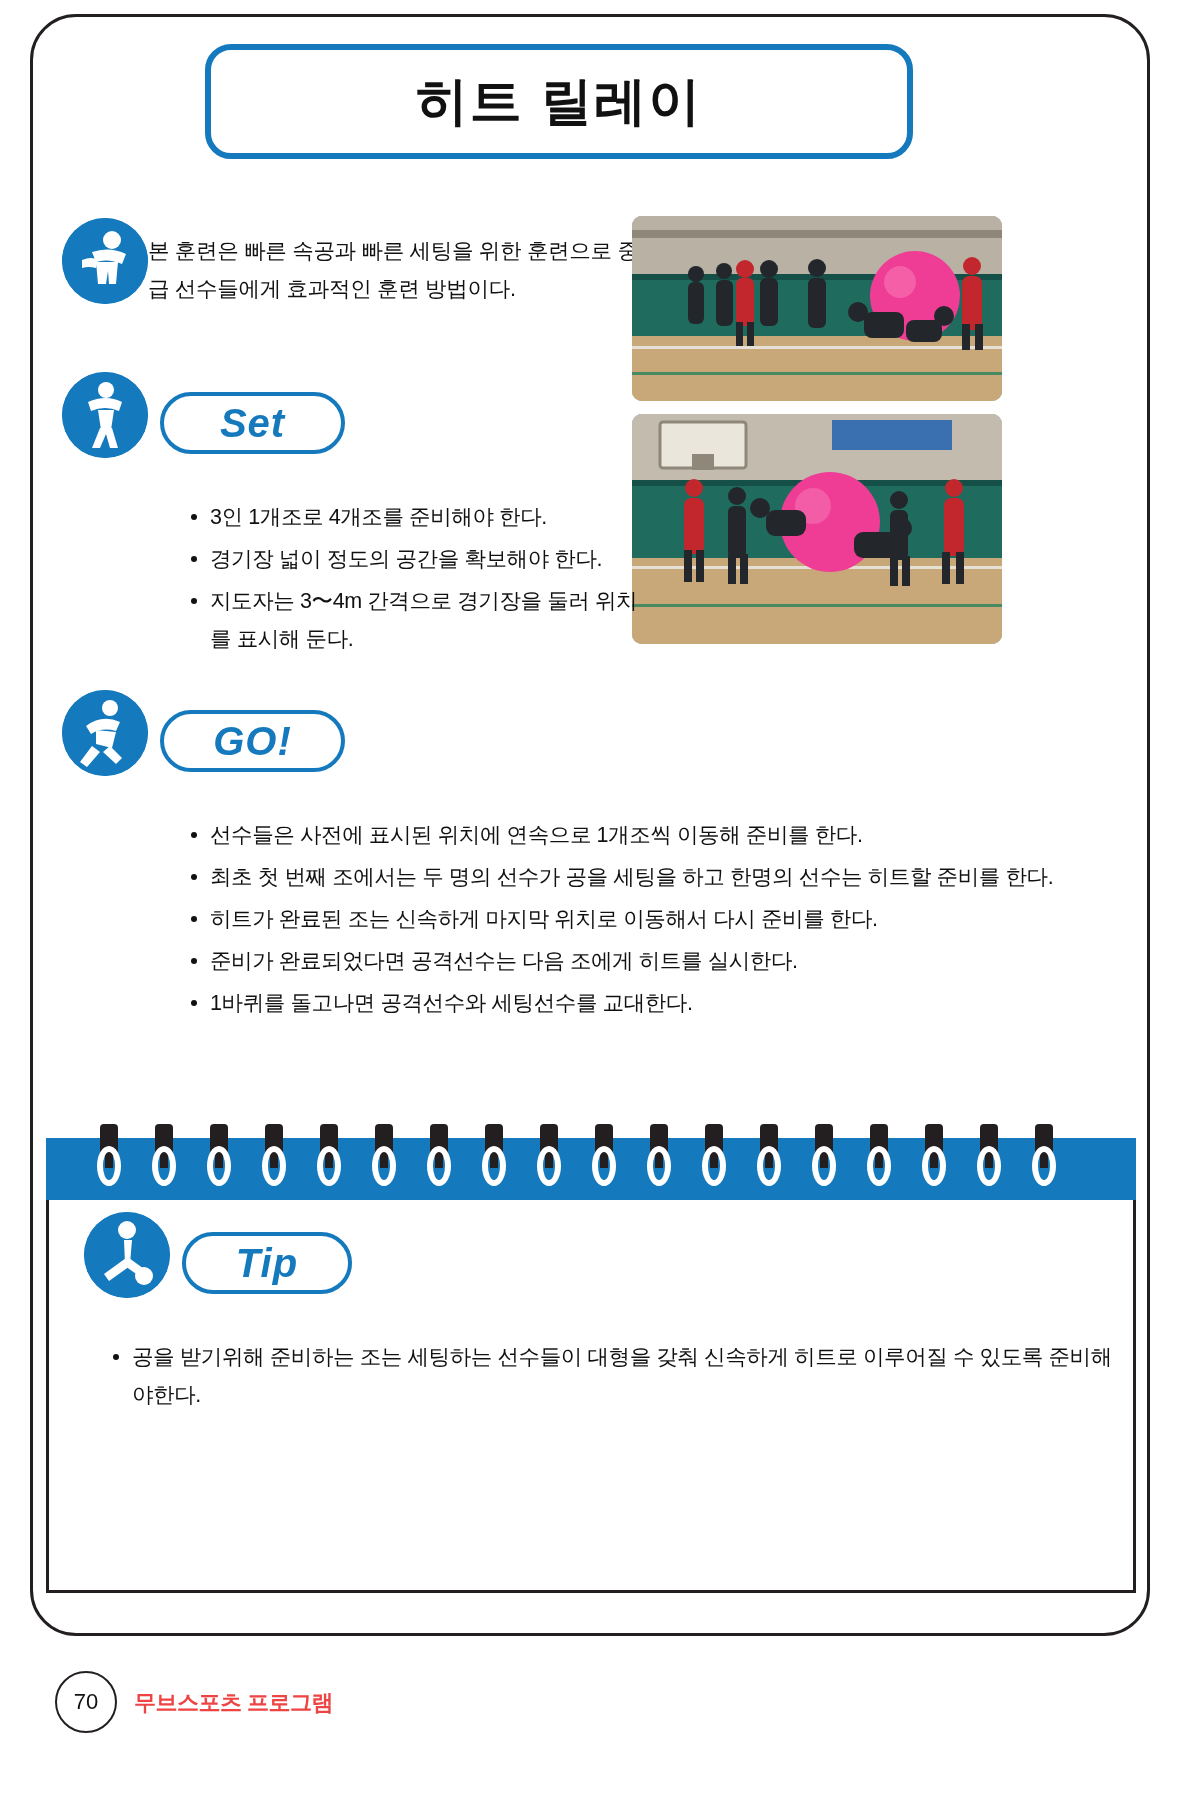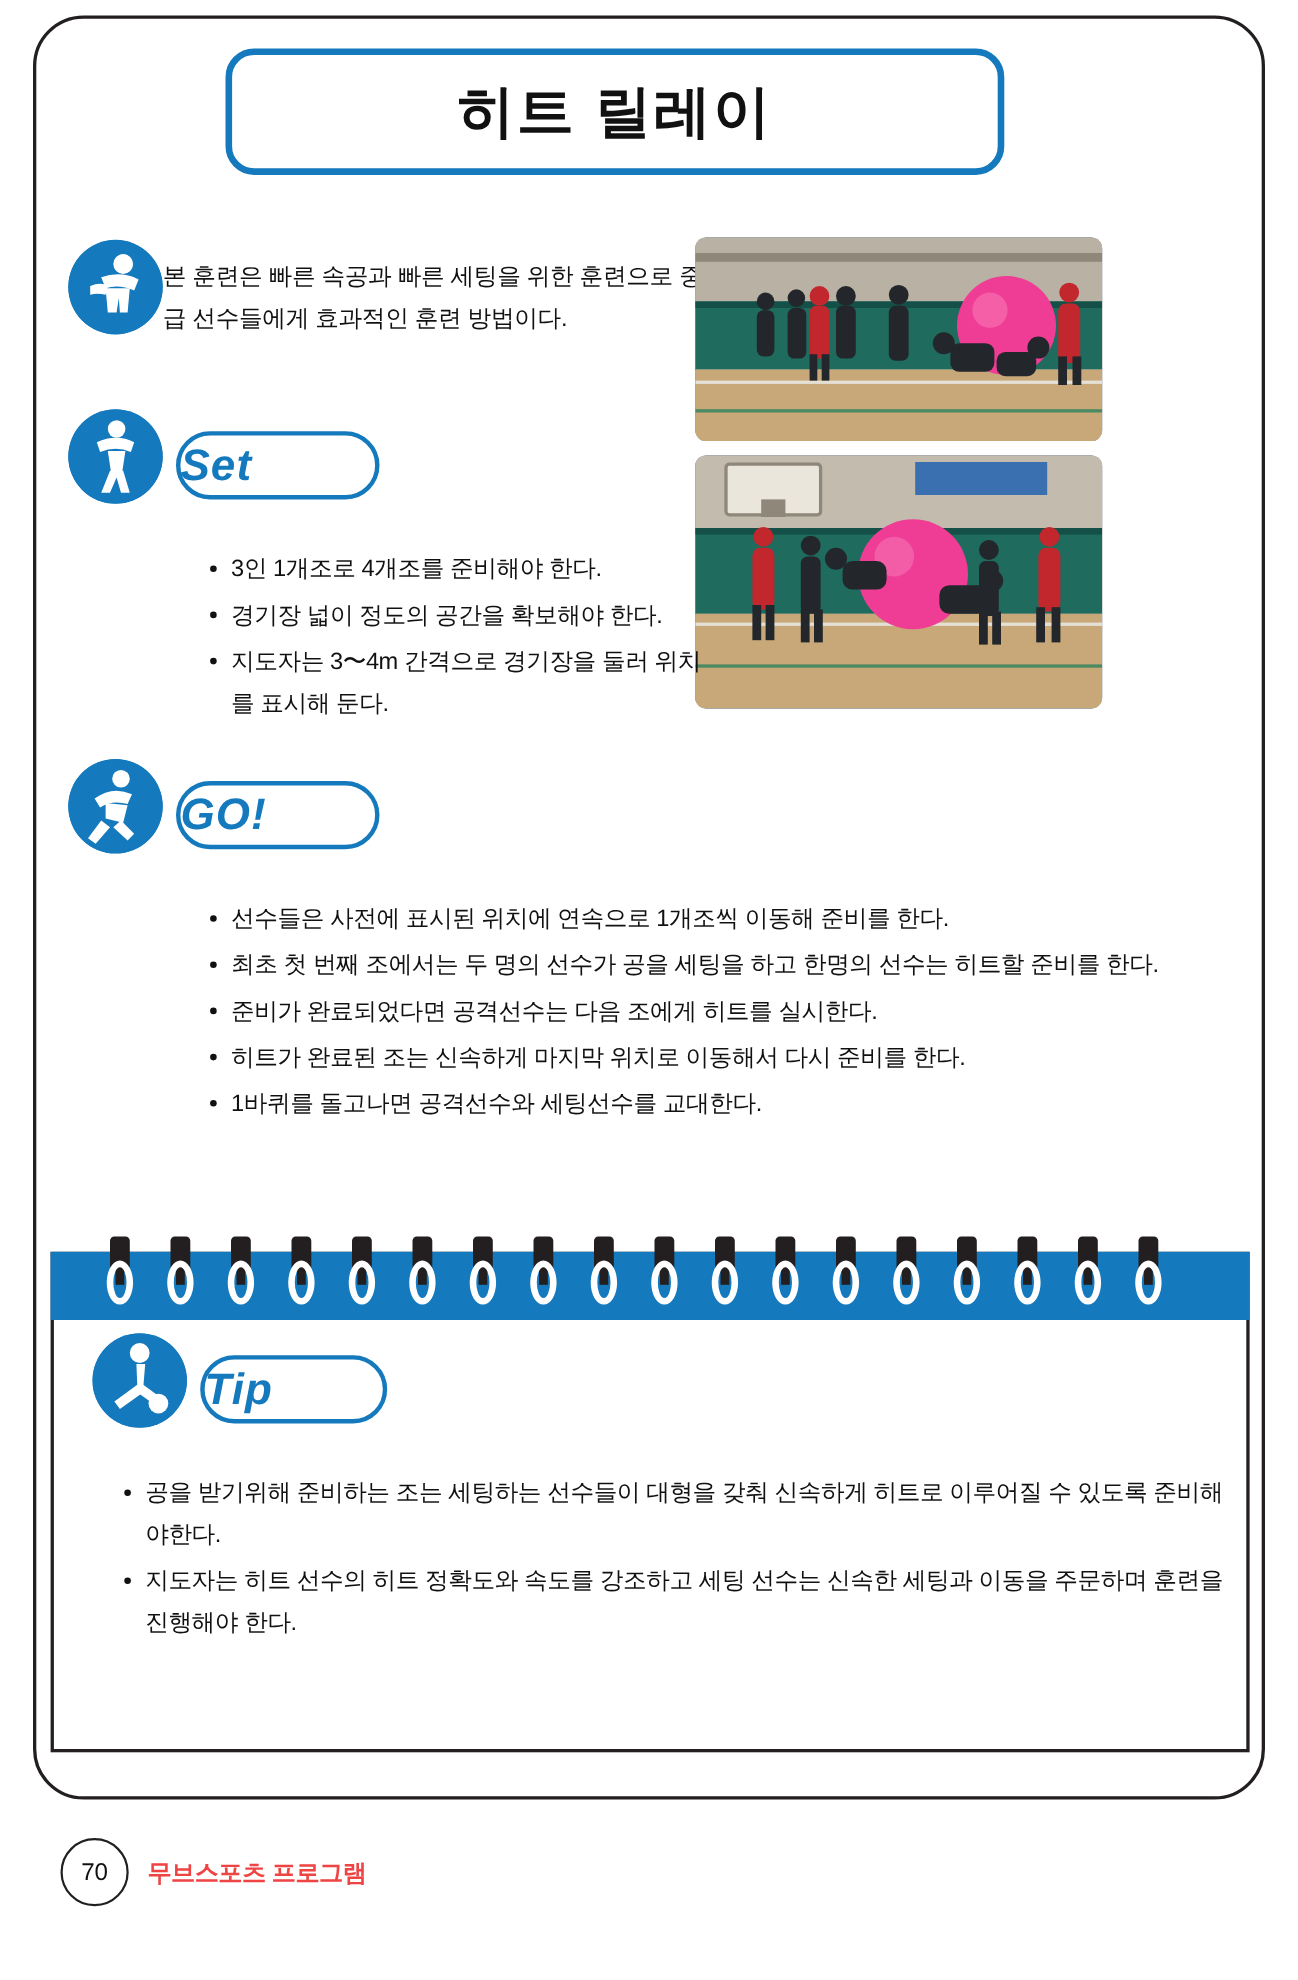--- a/index.html
+++ b/index.html
@@ -74,20 +74,21 @@
   }
 
   
   .pill {
     position: absolute;
     border: 4px solid #1479bd;
     border-radius: 34px;
     background: #fff;
     display: flex;
     align-items: center;
+    justify-content: center;
     height: 62px;
     width: 175px;
   }
   .pill-label {
     font-size: 40px;
     font-weight: bold;
     font-style: italic;
     color: #1479bd;
     letter-spacing: 1px;
   }
@@ -332,22 +333,22 @@
     <path d="M48 56 l12 12 -6 6 -13 -12 z" fill="#ffffff"></path>
   </svg>
 </div>
 <div class="pill" style="left:160px; top:710px; width:185px;">
   <span class="pill-label">GO!</span>
 </div>
 
 <ul class="bullets" style="left:170px; top:798px; width:900px;">
   <li>선수들은 사전에 표시된 위치에 연속으로 1개조씩 이동해 준비를 한다.</li>
   <li>최초 첫 번째 조에서는 두 명의 선수가 공을 세팅을 하고 한명의 선수는 히트할 준비를 한다.</li>
+  <li>히트가 완료된 조는 신속하게 마지막 위치로 이동해서 다시 준비를 한다.</li>
   <li>준비가 완료되었다면 공격선수는 다음 조에게 히트를 실시한다.</li>
-  <li>히트가 완료된 조는 신속하게 마지막 위치로 이동해서 다시 준비를 한다.</li>
   <li>1바퀴를 돌고나면 공격선수와 세팅선수를 교대한다.</li>
 </ul>
 
 <div class="tip-panel"></div>
 <div class="spiral-bar"></div>
 
 <div class="ring" style="left:100px;">
     <div class="tip"></div>
     <div class="shaft"></div>
     <div class="loop"></div>
@@ -447,19 +448,18 @@
     <path d="M45 46 l22 16 -5 7 -21 -15 z" fill="#ffffff"></path>
     <circle cx="60" cy="64" r="9" fill="#ffffff"></circle>
   </svg>
 </div>
 <div class="pill" style="left:182px; top:1232px; width:170px;">
   <span class="pill-label">Tip</span>
 </div>
 
 <ul class="bullets" style="left:92px; top:1320px; width:1010px;">
   <li>공을 받기위해 준비하는 조는 세팅하는 선수들이 대형을 갖춰 신속하게 히트로 이루어질 수 있도록 준비해야한다.</li>
-  <li>지도자는 히트 선수의 히트 정확도와 속도를 강조하고 세팅 선수는 신속한 세팅과 이동을 주문하며 훈련을 진행해야 한다.</li>
 </ul>
 
 <div class="footer-circle">
   <span>70</span>
 </div>
 <div class="footer-text">무브스포츠 프로그램</div>
 
 </body></html>

